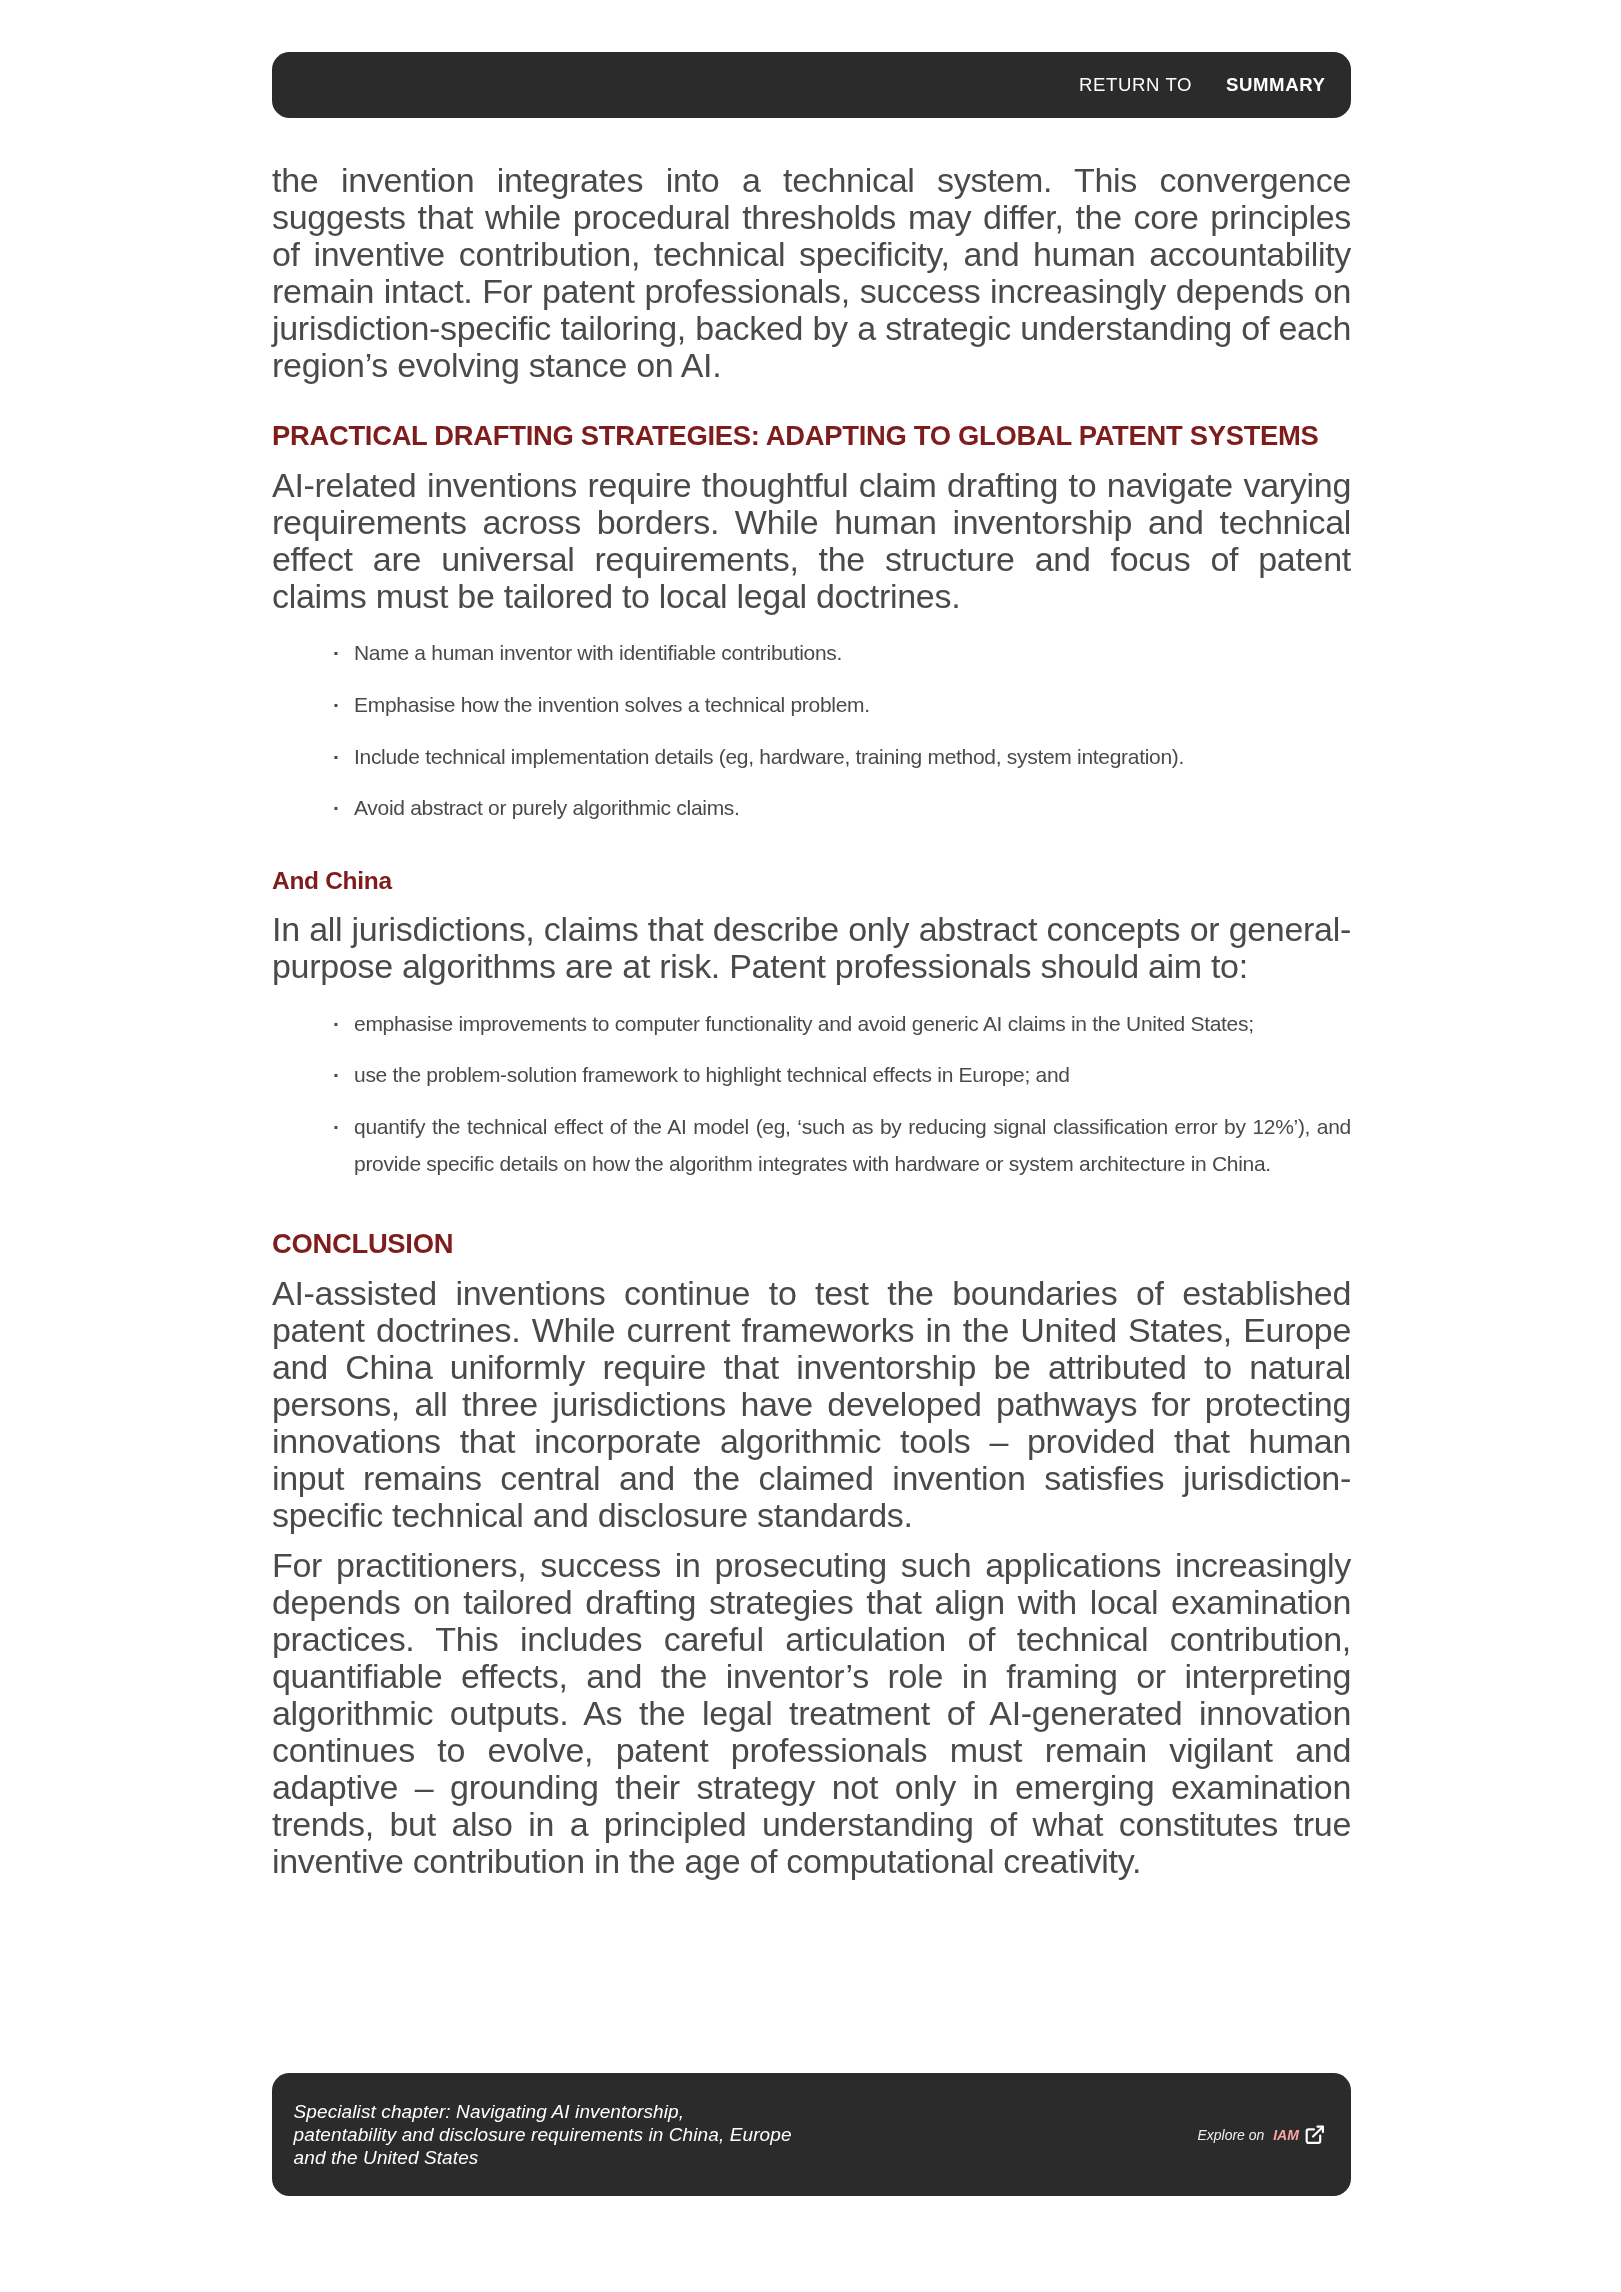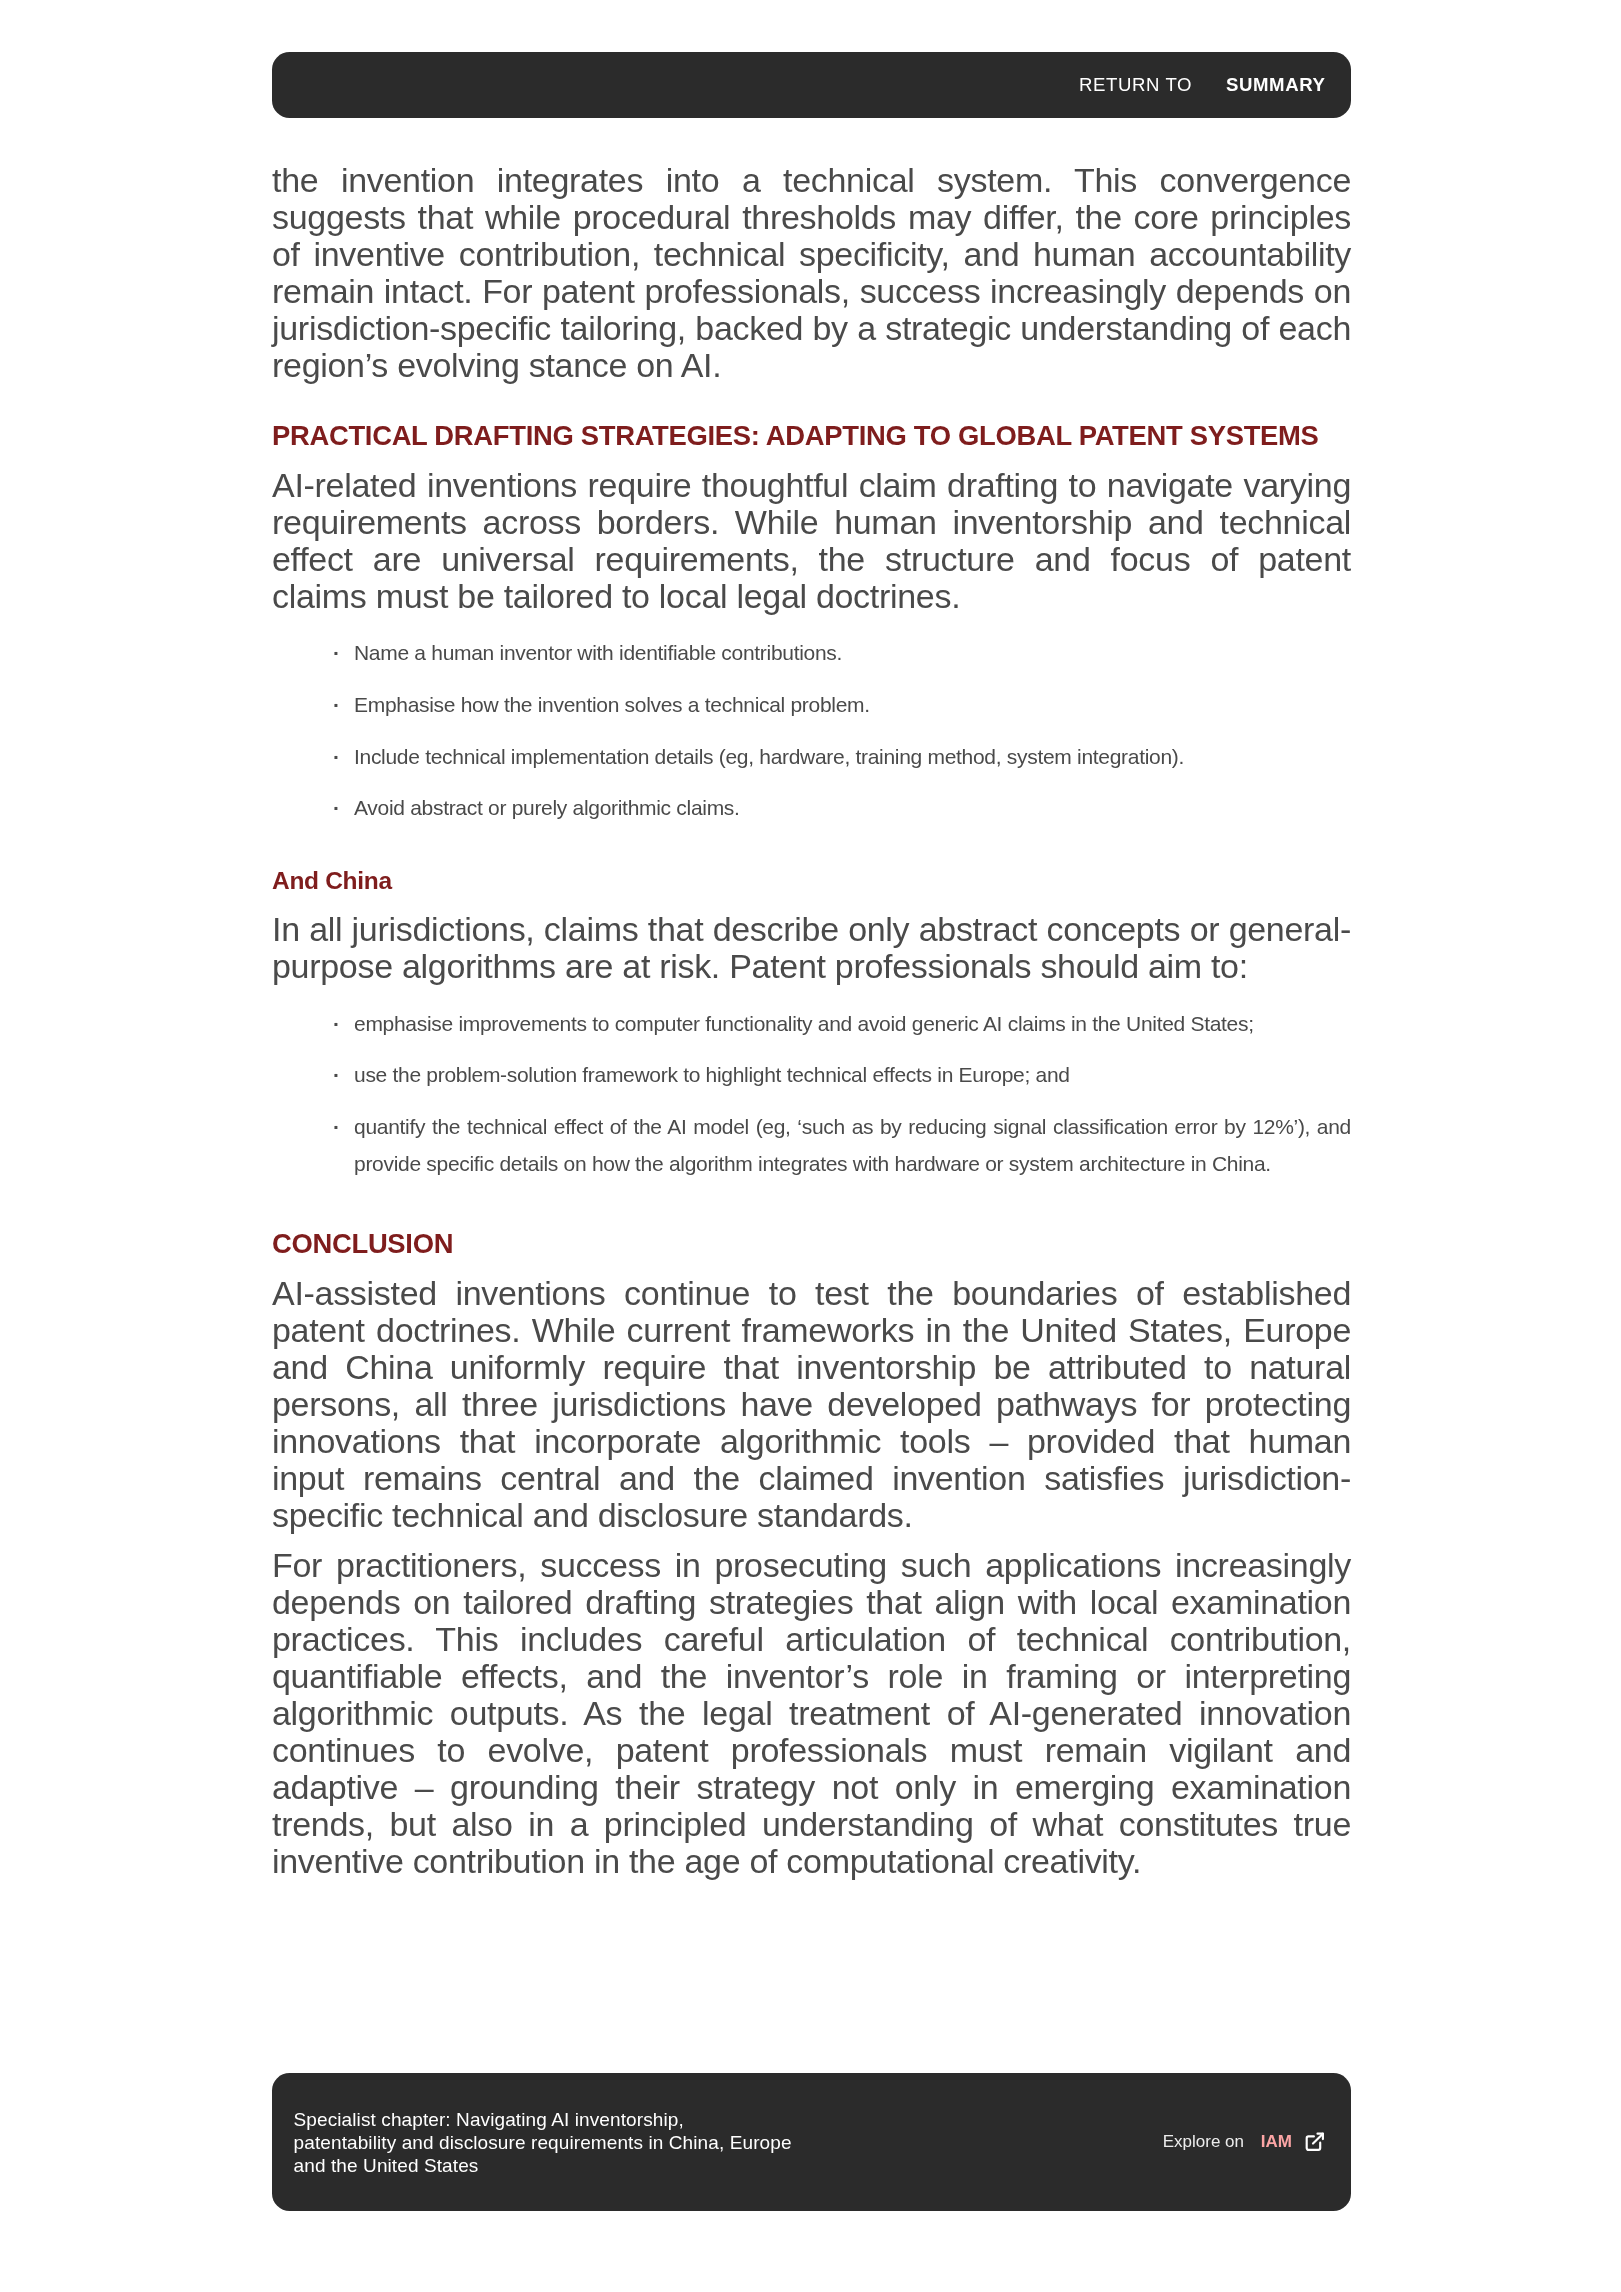--- a/index.html
+++ b/index.html
@@ -93,40 +93,41 @@
   }
   ul.bullets li::before {
     content: "\00B7";
     position: absolute;
     left: 61px;
     top: 0;
     font-weight: bold;
   }
   .footer-bar {
     top: 2073px;
-    height: 138px;
+    height: 123px;
     display: flex;
     align-items: center;
     justify-content: space-between;
     padding: 0 25.5px 0 21.6px;
+    font-style: italic;
   }
   .chapter {
     font-size: 19px;
     line-height: 23px;
     letter-spacing: 0.1px;
   }
   .chapter span { display: block; }
   .explore {
     display: flex;
     align-items: center;
-    gap: 12px;
+    gap: 5px;
     text-decoration: none;
     cursor: pointer;
     color: #ededed;
-    font-size: 17px;
+    font-size: 14px;
     white-space: pre;
   }
   .explore .brand { font-weight: bold; color: #fca5a5; }
   .ext-icon { display: inline-block; width: 21.6px; height: 21.6px; }
 </style>
 </head>
 <body>
 
 <div class="bar top-bar">
   <a class="return-link"><span>RETURN TO </span><span class="bold">SUMMARY</span></a>

